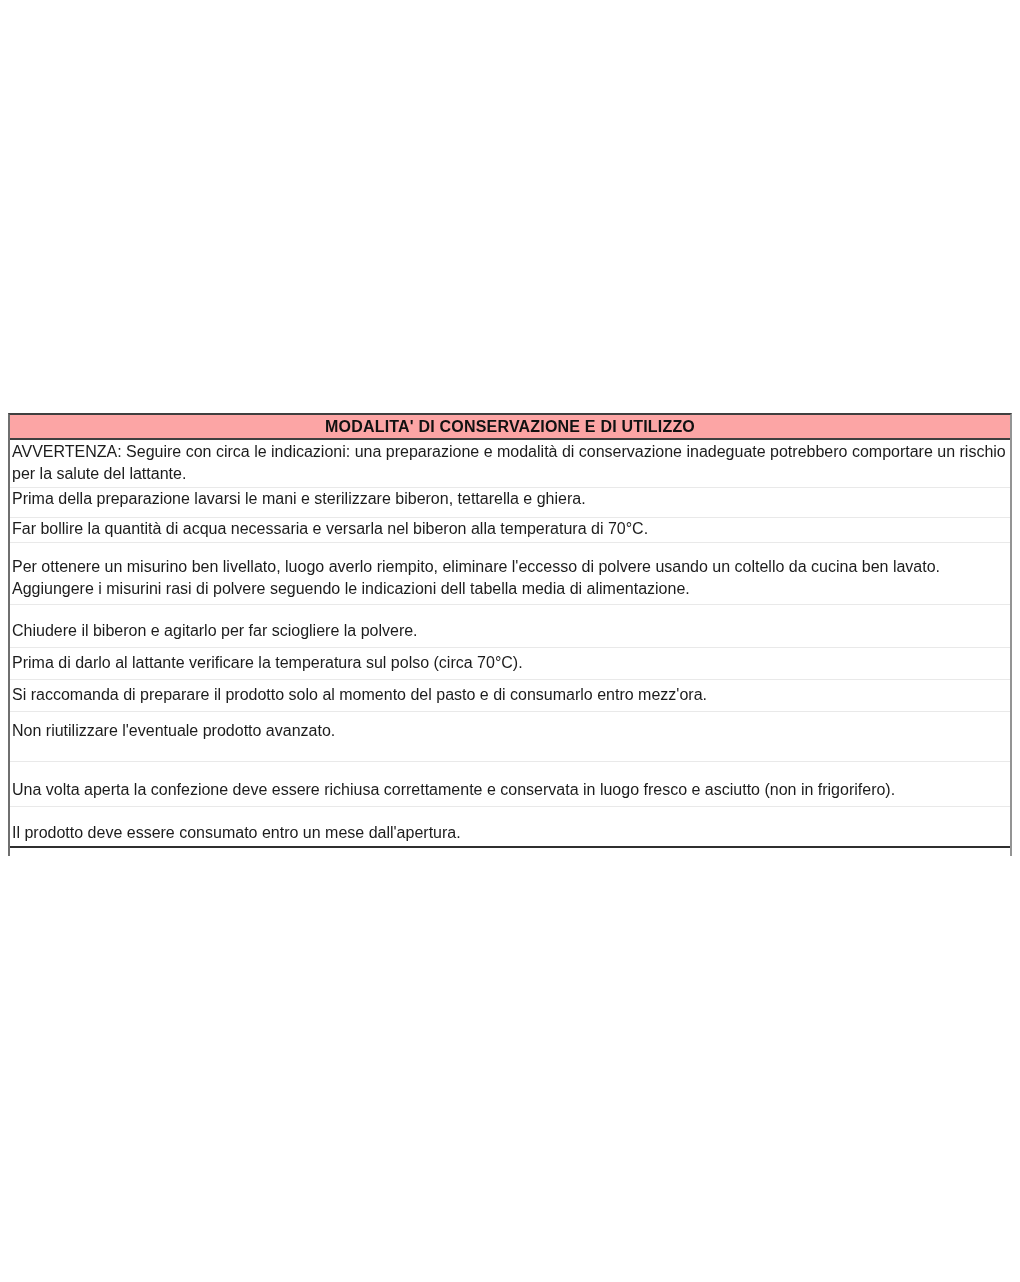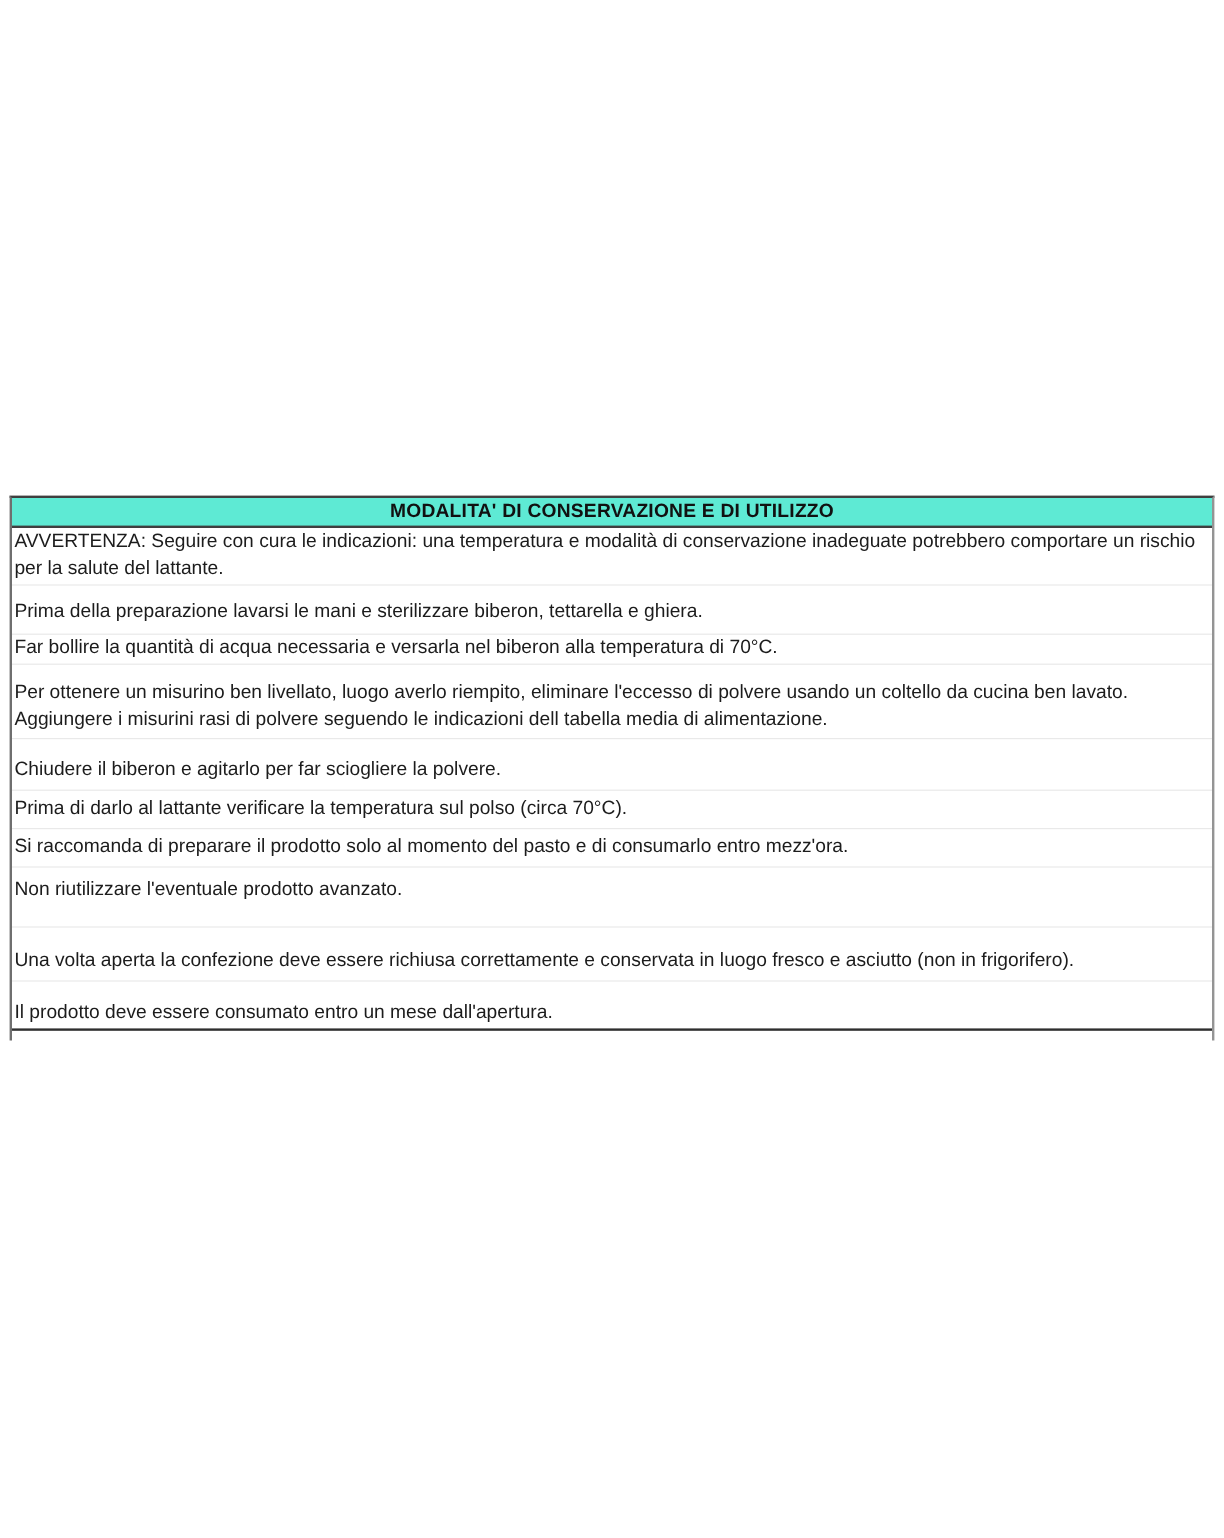--- a/index.html
+++ b/index.html
@@ -41,42 +41,42 @@
   }
   .row {
     font-size: 16px;
     line-height: 22px;
     color: #1c1c1c;
     border-bottom: 1px solid #e9e9e9;
     padding-left: 2px;
     padding-right: 2px;
   }
   .r1  { padding-top: 1px;  padding-bottom: 2px; }
-  .r2  { padding-top: 0px;  padding-bottom: 7px; margin-top: 11px; }
+  .r2  { padding-top: 0px;  padding-bottom: 7px; }
   .r3  { padding-top: 0px;  padding-bottom: 2px; }
   .r4  { padding-top: 13px; padding-bottom: 4px; }
   .r5  { padding-top: 15px; padding-bottom: 5px; }
   .r6  { padding-top: 4px;  padding-bottom: 5px; }
   .r7  { padding-top: 4px;  padding-bottom: 5px; }
   .r8  { padding-top: 4px;  padding-bottom: 5px; }
   .r9  { padding-top: 8px;  padding-bottom: 19px; }
   .r10 { padding-top: 17px; padding-bottom: 5px; }
   .r11 { padding-top: 15px; padding-bottom: 2px; border-bottom: 2px solid #2f2f2f; }
   .partial-row {
     height: 8px;
     border-bottom: none;
   }
 </style>
 </head>
 <body style="background: rgb(255, 255, 255);">
 
 <div class="doc-table">
-  <div class="header-row" style="background: #5eead4;">MODALITA' DI CONSERVAZIONE E DI UTILIZZO</div>
+  <div class="header-row" style="background: #fca5a5;">MODALITA' DI CONSERVAZIONE E DI UTILIZZO</div>
 
-  <div class="row r1">AVVERTENZA: Seguire con cura le indicazioni: una temperatura e modalità di conservazione inadeguate potrebbero comportare un rischio per la salute del lattante.</div>
+  <div class="row r1">AVVERTENZA: Seguire con circa le indicazioni: una preparazione e modalità di conservazione inadeguate potrebbero comportare un rischio per la salute del lattante.</div>
   <div class="row r2">Prima della preparazione lavarsi le mani e sterilizzare biberon, tettarella e ghiera.</div>
   <div class="row r3">Far bollire la quantità di acqua necessaria e versarla nel biberon alla temperatura di 70°C.</div>
   <div class="row r4">Per ottenere un misurino ben livellato, luogo averlo riempito, eliminare l'eccesso di polvere usando un coltello da cucina ben lavato. Aggiungere i misurini rasi di polvere seguendo le indicazioni dell tabella media di alimentazione.</div>
   <div class="row r5">Chiudere il biberon e agitarlo per far sciogliere la polvere.</div>
   <div class="row r6">Prima di darlo al lattante verificare la temperatura sul polso (circa 70°C).</div>
   <div class="row r7">Si raccomanda di preparare il prodotto solo al momento del pasto e di consumarlo entro mezz'ora.</div>
   <div class="row r9">Non riutilizzare l'eventuale prodotto avanzato.</div>
   <div class="row r10">Una volta aperta la confezione deve essere richiusa correttamente e conservata in luogo fresco e asciutto (non in frigorifero).</div>
   <div class="row r11">Il prodotto deve essere consumato entro un mese dall'apertura.</div>
 

